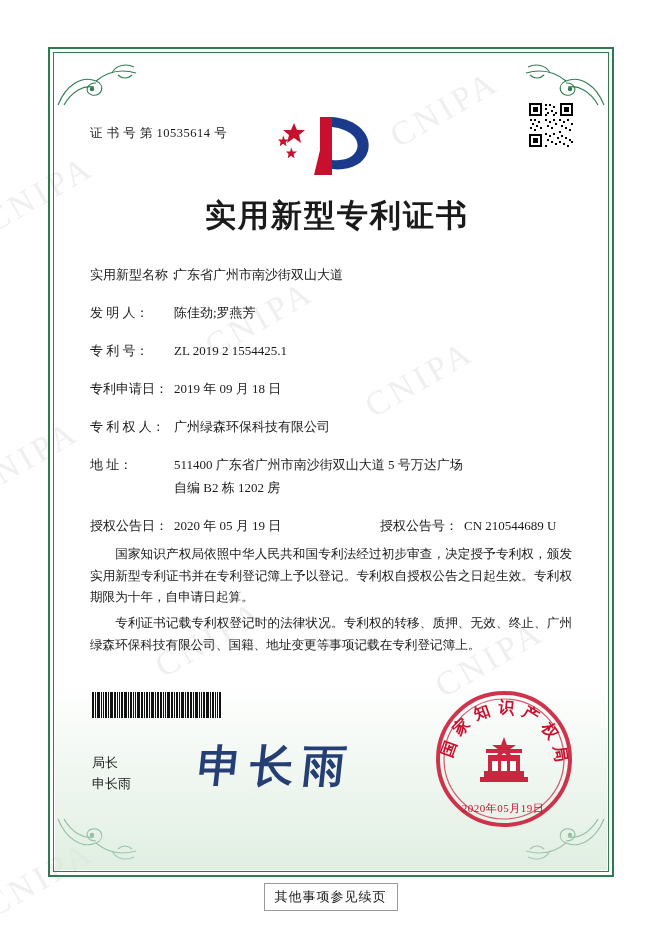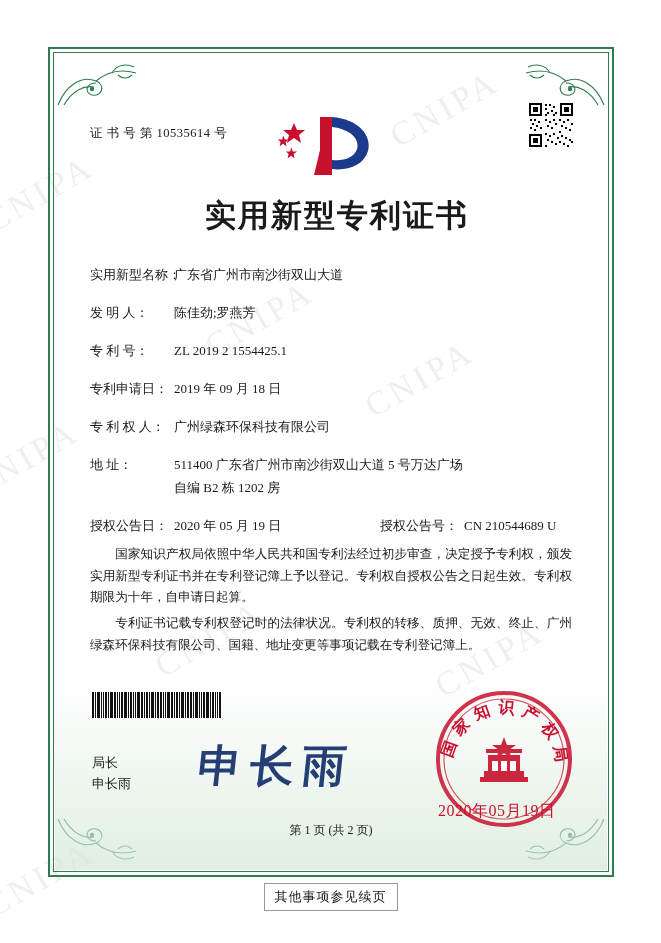--- a/index.html
+++ b/index.html
@@ -223,22 +223,23 @@
     top: 638px;
     width: 148px;
     height: 148px;
   }
   .seal svg { display: block; }
   .seal-date {
     position: absolute;
     right: 46px;
     top: 754px;
     width: 130px;
+    text-align: center;
     color: #c8102e;
-    font-size: 16px;
+    font-size: 11px;
     letter-spacing: 0.5px;
     font-family: "Liberation Serif", serif;
   }
 
   .page-no {
     position: absolute;
     left: 0; right: 0;
     bottom: 38px;
     text-align: center;
     font-size: 12px;
@@ -532,18 +533,17 @@
       <defs>
         <path id="sealArc" d="M 22 80 A 52 52 0 0 1 126 80" fill="none"></path>
       </defs>
       <text font-family="'Liberation Serif', serif" font-size="16" fill="#c8102e" letter-spacing="7" font-weight="bold">
         <textPath href="#sealArc" startOffset="4%">国家知识产权局</textPath>
       </text>
     </svg>
   </div>
   <div class="seal-date">2020年05月19日</div>
 
-  <div class="page-no">第 1 页 (共 2 页)</div>
 </div>
 
 <div class="footer-note">
   <span>其他事项参见续页</span>
 </div>
 
 </body></html>

